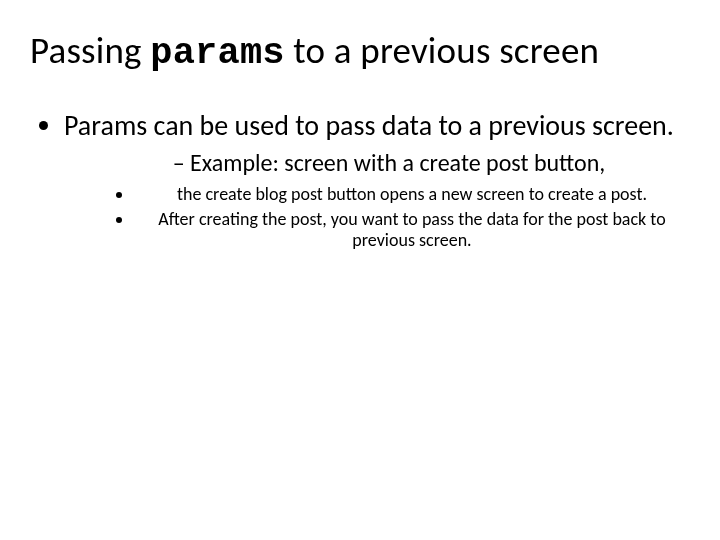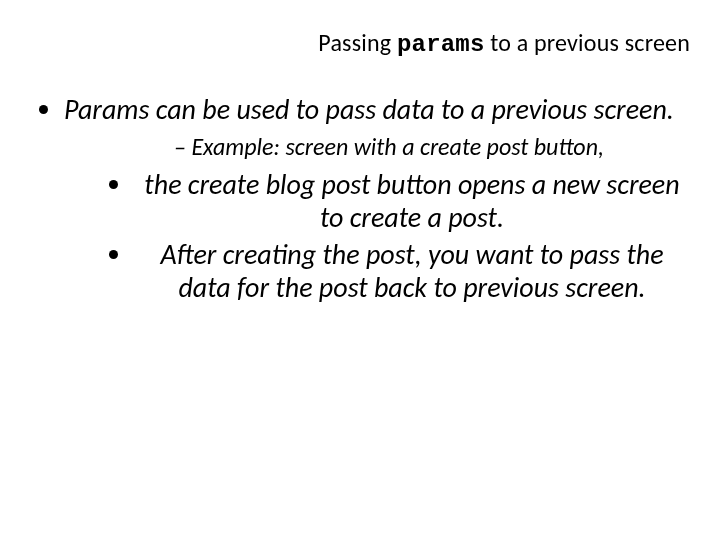--- a/index.html
+++ b/index.html
@@ -11,60 +11,59 @@
     font-family: Calibri, "Segoe UI", Arial, sans-serif;
     color: #000;
   }
   .slide {
     box-sizing: border-box;
     width: 720px;
     height: 540px;
     padding: 20px 30px 30px 30px;
   }
   .title {
-    font-size: 24px;
+    font-size: 37px;
     font-weight: 400;
-    text-align: right;
+    text-align: left;
     margin: 8px 0 36px 0;
     letter-spacing: 0.2px;
   }
   .title .code {
     font-family: "Courier New", Courier, monospace;
     font-weight: 700;
   }
   ul.level1 {
     list-style: disc;
     margin: 0;
     padding-left: 34px;
     font-size: 28px;
     line-height: 1.12;
   }
   ul.level1 > li {
     margin-bottom: 10px;
-    font-style: italic;
   }
   ul.level2 {
     list-style: none;
     margin: 8px 0 0 0;
     padding-left: 24px;
     font-size: 24px;
     line-height: 1.18;
     text-align: center;
   }
   ul.level2 > li::before {
     content: "– ";
   }
   ul.level2 > li {
     margin-bottom: 8px;
   }
   ul.level3 {
     list-style: disc;
     margin: 6px 0 0 0;
     padding-left: 46px;
-    font-size: 28px;
+    font-size: 18px;
     line-height: 1.18;
   }
   ul.level3 > li {
     margin-bottom: 4px;
   }
 </style>
 </head>
 <body>
 
 <div class="slide">

